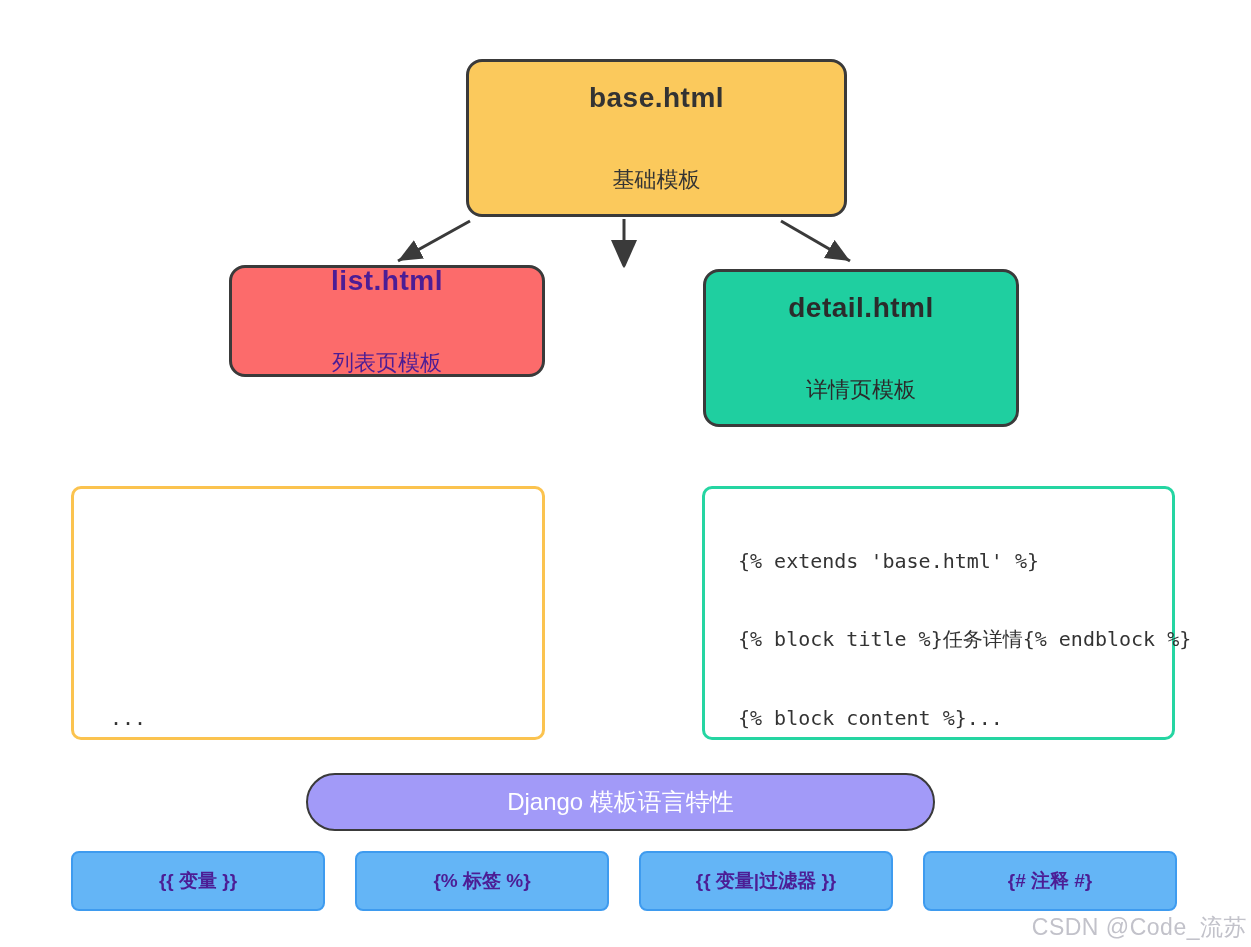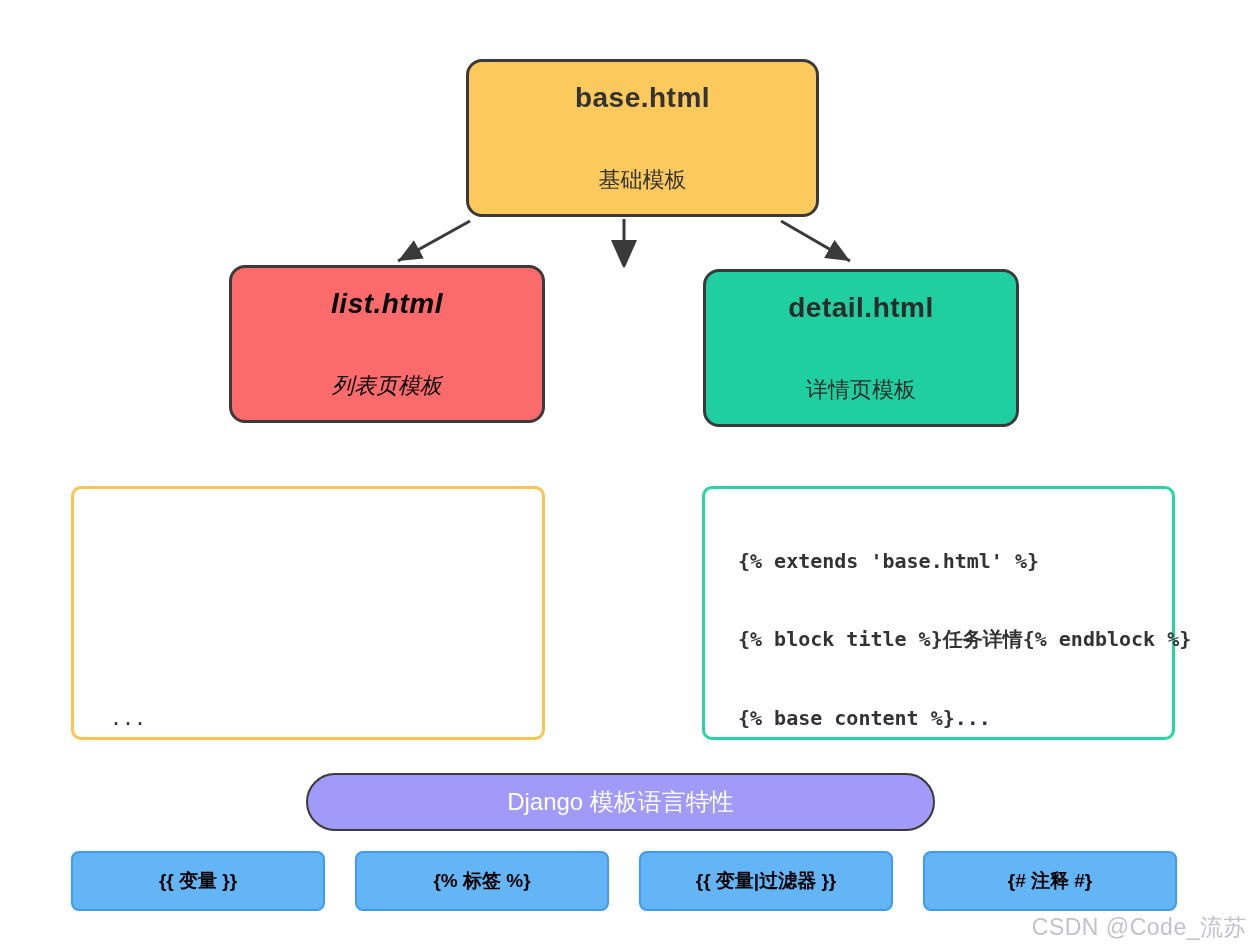--- a/index.html
+++ b/index.html
@@ -30,34 +30,34 @@
     display: flex;
     flex-direction: column;
     align-items: center;
     justify-content: center;
     gap: 14px;
     text-align: center;
   }
   .node .title { font-size: 28px; font-weight: bold; letter-spacing: 0.5px; }
   .node .subtitle { font-size: 22px; margin-top: 37px; }
 
-  .node-base   { left: 466px; top: 59px;  width: 353px; height: 158px; background: var(--yellow-fill, #fbc95c); color: #333333; }
-  .node-list   { left: 229px; top: 265px; width: 316px; height: 158px; background: var(--red-fill, #fc6b6b);   color: #000000; font-style: italic; }
+  .node-base   { left: 466px; top: 59px;  width: 381px; height: 158px; background: var(--yellow-fill, #fbc95c); color: #333333; }
+  .node-list   { left: 229px; top: 265px; width: 316px; height: 112px; background: var(--red-fill, #fc6b6b);   color: #4c1d95; }
   .node-detail { left: 703px; top: 269px; width: 316px; height: 158px; background: var(--green-fill, #1fcfa0); color: #2b2b2b; }
 
   
   .panel {
     position: absolute;
     box-sizing: border-box;
     background: #ffffff;
     border-radius: 10px;
     overflow: visible;
   }
   .panel-list   { left: 71px;  top: 486px; width: 474px; height: 254px; border: 3px solid var(--yellow-outline, #fbc34f); }
-  .panel-detail { left: 702px; top: 486px; width: 473px; height: 254px; border: 3px solid var(--green-outline, #25d5a2); font-weight: bold; }
+  .panel-detail { left: 702px; top: 486px; width: 473px; height: 254px; border: 3px solid var(--green-outline, #25d5a2); }
 
   .code-line {
     position: absolute;
     left: 33px;
     font-family: "DejaVu Sans Mono", "Liberation Mono", monospace;
     font-size: 20px;
     line-height: 24px;
     color: var(--code-ink, #333333);
     white-space: pre;
   }
@@ -80,21 +80,21 @@
   }
 
   .feature {
     position: absolute;
     top: 851px; width: 254px; height: 60px;
     box-sizing: border-box;
     background: var(--blue-fill, #64b5f6);
     border: 2px solid var(--blue-border, #3e9bef);
     border-radius: 8px;
     display: flex; align-items: center; justify-content: center;
-    color: #000000;
+    color: #4c1d95;
     font-size: 19px;
     font-weight: bold;
   }
   .feature-1 { left: 71px; }
   .feature-2 { left: 355px; }
   .feature-3 { left: 639px; }
   .feature-4 { left: 923px; }
 
   .watermark {
     position: absolute;
@@ -136,21 +136,21 @@
     <div class="subtitle">详情页模板</div>
   </div>
 
   <div class="panel panel-list">
     <div class="code-line line1">...</div>
   </div>
 
   <div class="panel panel-detail">
     <div class="code-line line1">{% extends 'base.html' %}</div>
     <div class="code-line line2">{% block title %}任务详情{% endblock %}</div>
-    <div class="code-line line3">{% base content %}...</div>
+    <div class="code-line line3">{% block content %}...</div>
   </div>
 
   <div class="pill">
     <span>Django 模板语言特性</span>
   </div>
 
   <div class="feature feature-1">
     <span>{{ 变量 }}</span>
   </div>
   <div class="feature feature-2">

